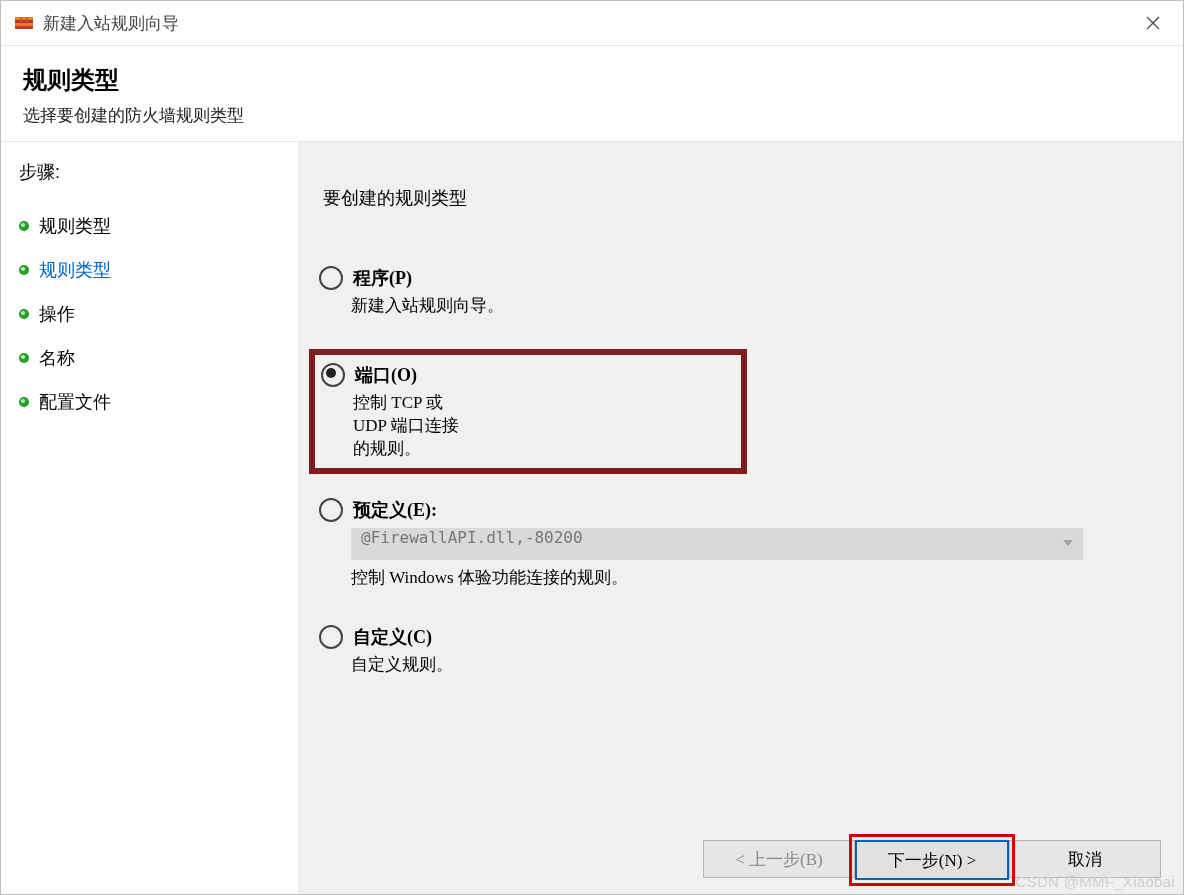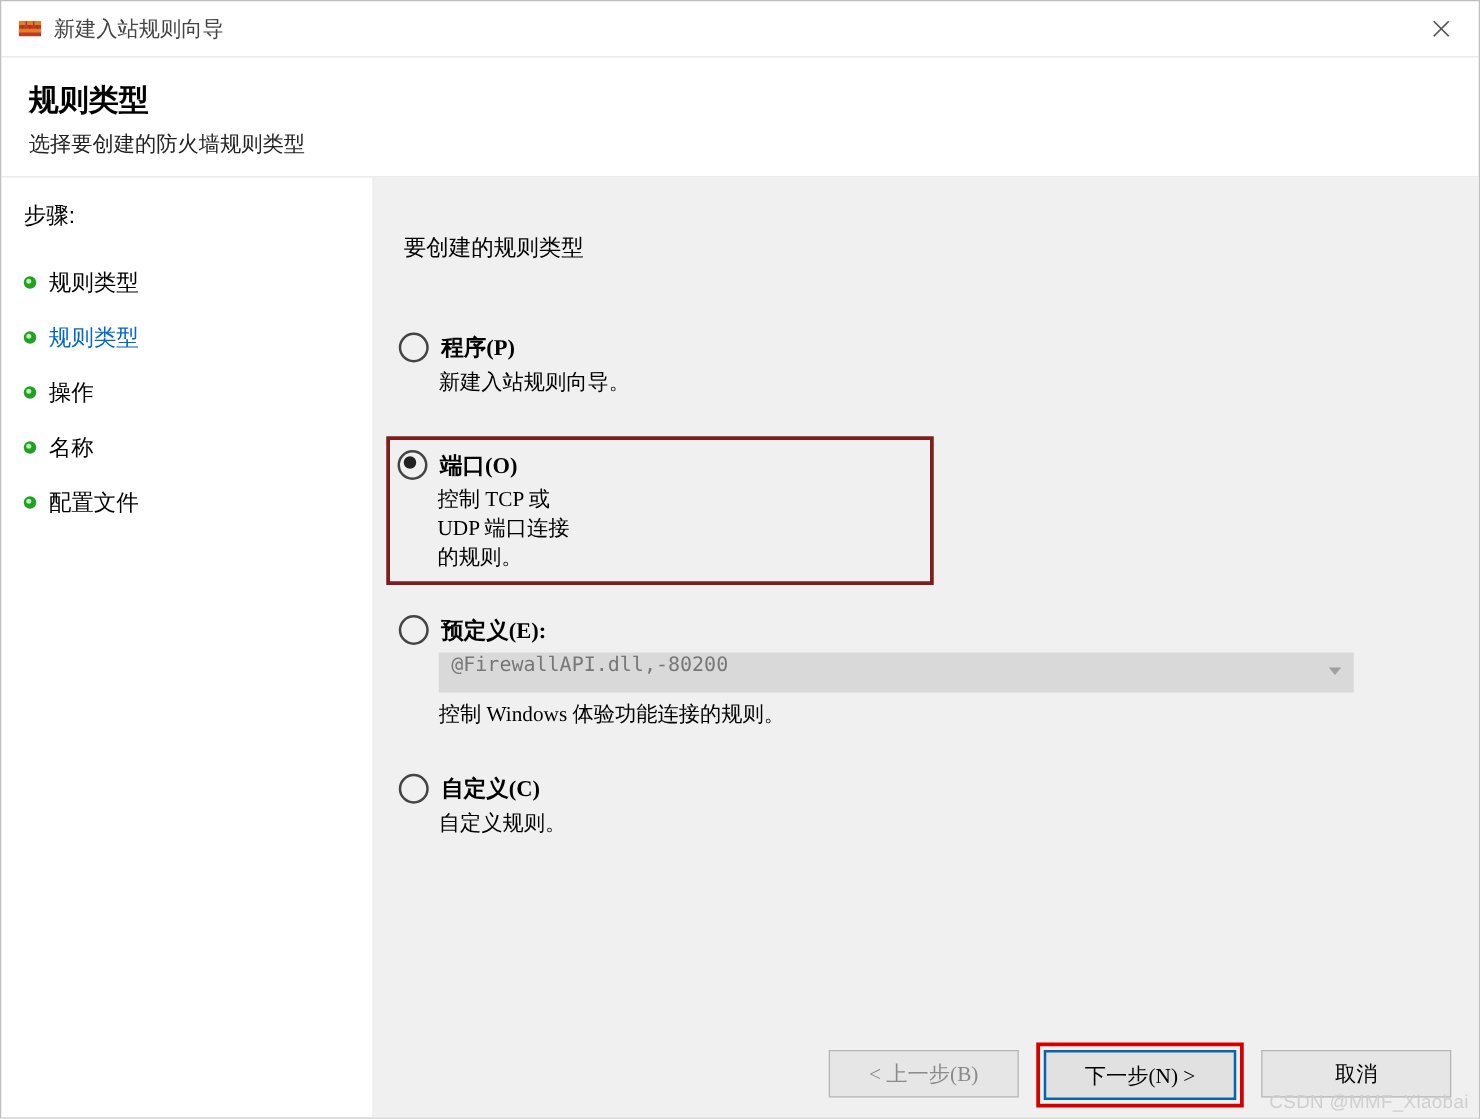--- a/index.html
+++ b/index.html
@@ -15,29 +15,29 @@
   .steps{width:298px;border-right:1px solid #e6e6e6;padding:18px 10px 10px 18px;box-sizing:border-box}
   .steps-title{font-size:18px;font-weight:400;margin-bottom:30px}
   .step{display:flex;align-items:center;font-size:18px;margin-bottom:20px;cursor:pointer}
   .bullet{width:10px;height:10px;border-radius:50%;background:#21a121;position:relative;margin-right:10px;flex:0 0 10px}
   .bullet::after{content:"";position:absolute;left:2px;top:2px;width:4px;height:4px;border-radius:50%;background:#bdf0bd}
   .step.active{color:#0066cc}
   .main{flex:1;background:#f0f0f0;display:flex;flex-direction:column;padding:44px 22px 14px 24px;box-sizing:border-box;position:relative}
   .q{font-size:18px;margin-bottom:52px}
   .opt-group{margin-left:-4px}
   .opt{margin-bottom:26px;padding:4px 0 6px 0;position:relative}
-  .opt.highlight{border:3px solid #7f1d1d;padding:8px 280px 8px 6px;margin-left:-10px;margin-bottom:20px;width:438px;box-sizing:border-box}
+  .opt.highlight{border:6px solid #7f1d1d;padding:8px 280px 8px 6px;margin-left:-10px;margin-bottom:20px;width:438px;box-sizing:border-box}
   .row1{display:flex;align-items:center}
   .radio{width:20px;height:20px;border:2px solid #444;border-radius:50%;margin-right:10px;flex:0 0 20px;position:relative;cursor:pointer}
   .radio.checked::after{content:"";position:absolute;left:3px;top:3px;width:10px;height:10px;border-radius:50%;background:#222}
   .lbl{font-size:18px;font-weight:700;font-family:"SimSun","NSimSun",serif}
   .desc{font-size:17px;margin-left:32px;margin-top:4px;font-family:"SimSun","NSimSun",serif}
   .combo{margin:6px 0 6px 32px;width:732px;height:32px;background:#d9d9d9;color:#777;display:flex;align-items:flex-start;padding:0 10px;box-sizing:border-box;font-family:"Consolas","SimSun",monospace;font-size:16px;position:relative}
   .combo .dd{position:absolute;right:10px;top:12px;width:0;height:0;border-left:5px solid transparent;border-right:5px solid transparent;border-top:6px solid #a0a0a0}
-  .footer{margin-top:auto;display:flex;justify-content:flex-end;gap:20px;padding-top:10px;position:relative}
+  .footer{margin-top:auto;display:flex;justify-content:flex-end;gap:0;padding-top:10px;position:relative}
   .btn{min-width:150px;height:36px;display:flex;align-items:center;justify-content:center;font-size:17px;border:1px solid #b5b5b5;background:#e6e6e6;cursor:pointer;font-family:"SimSun","NSimSun",serif}
   .btn.disabled{color:#8a8a8a;cursor:default}
   .btn.primary{background:#e1e1e1;border:2px solid #0a64ad}
   .next-hl{position:absolute;border:3px solid #d40000;pointer-events:none}
   .watermark{position:absolute;right:8px;bottom:4px;color:#cfcfcf;font-size:15px;font-family:Arial,sans-serif;letter-spacing:.3px}
 </style>
 </head>
 <body>
 
 <div class="window">

